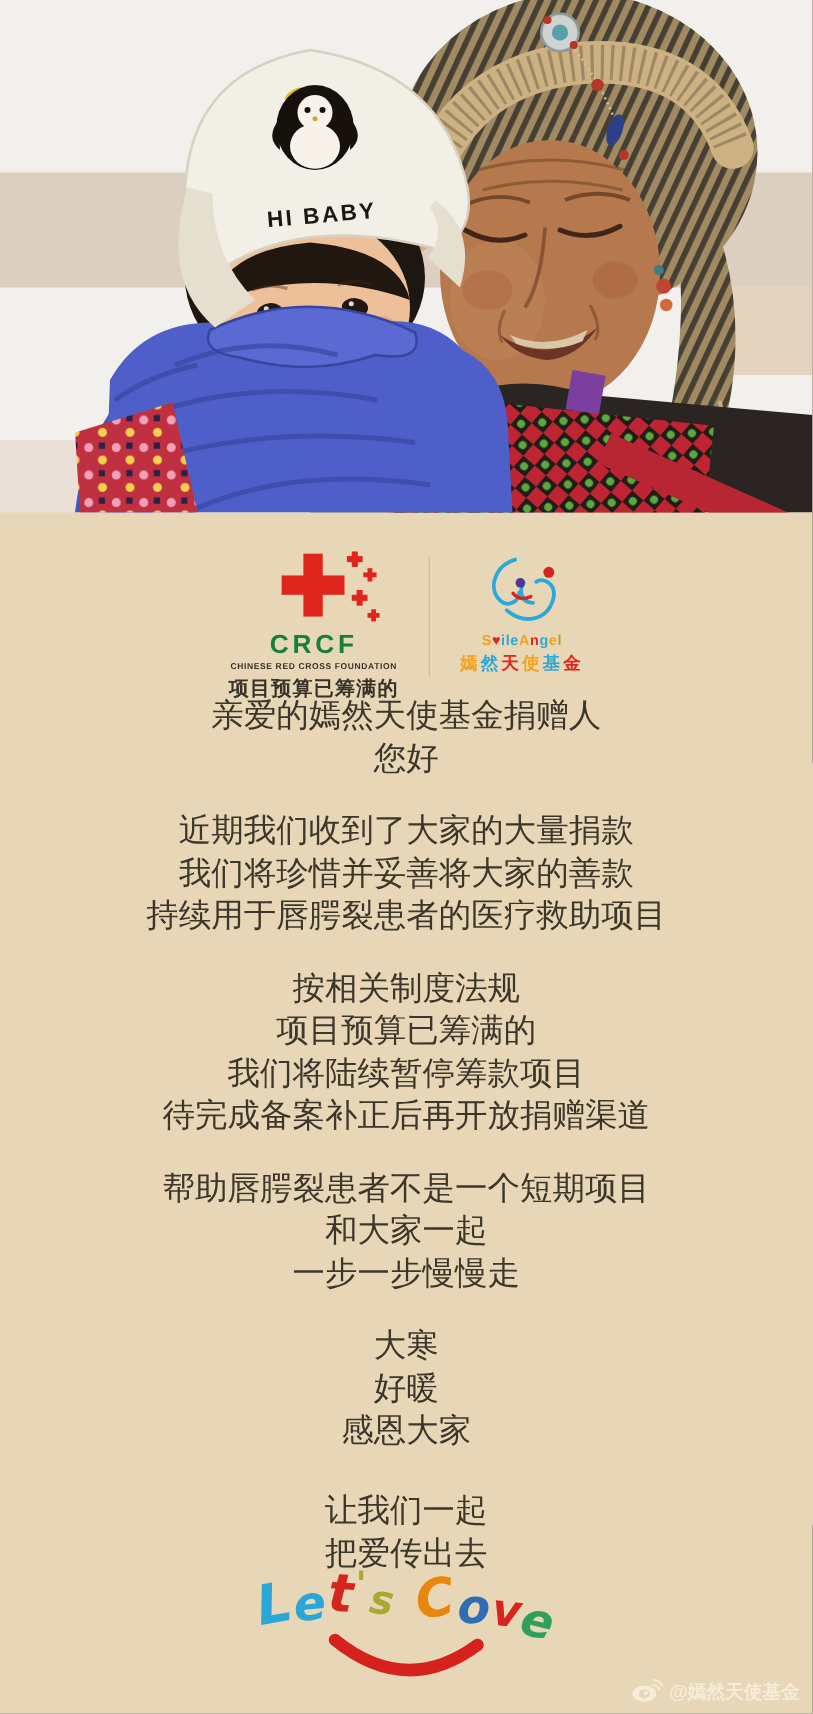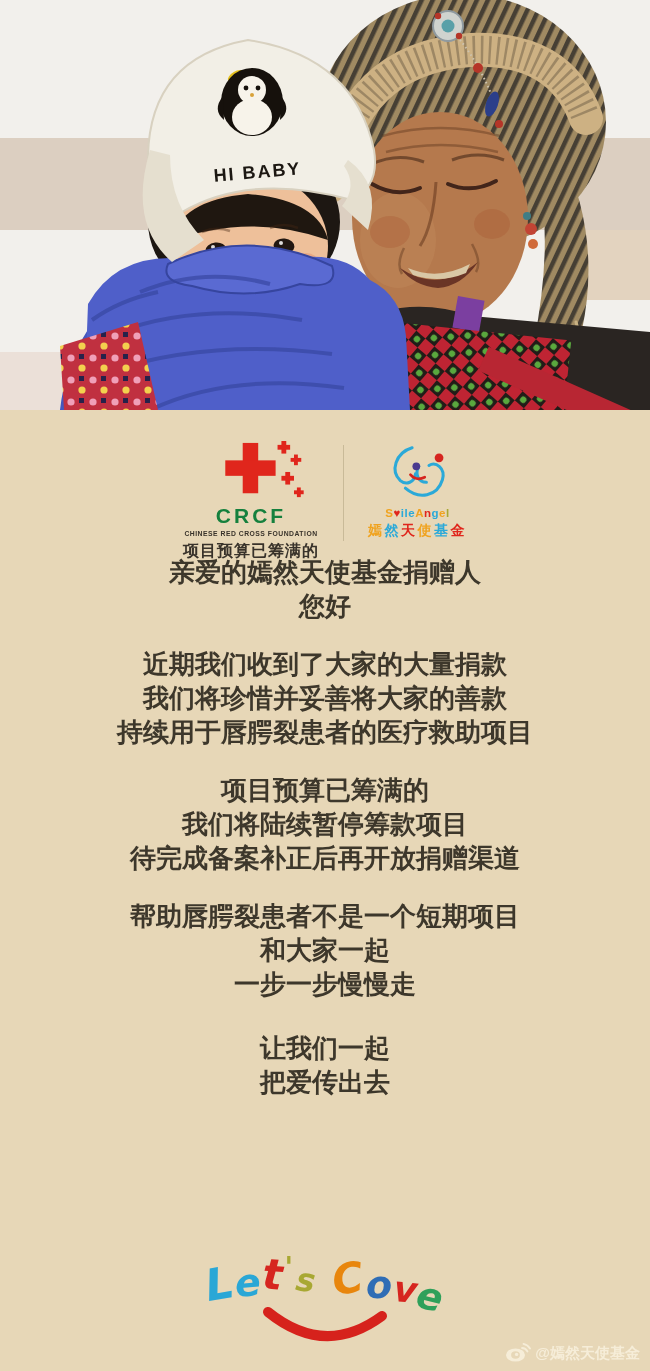--- a/index.html
+++ b/index.html
@@ -28,21 +28,21 @@
   .crcf-zh { font-weight:bold; font-size:16px; letter-spacing:1px; color:#38322a; margin-top:4px; }
   .brand-divider { width:1px; height:96px; background:#c9ba98; margin-top:4px; }
   .sa-word { font-family:"Liberation Sans", sans-serif; font-weight:bold; font-size:11.5px; letter-spacing:.5px; margin-top:2px; }
   .sa-word span { display:inline-block; }
   .sa-zh { font-weight:bold; font-size:14px; letter-spacing:2.5px; margin-top:3px; }
   .sa-zh span { display:inline-block; }
   
   .message {
     position:absolute; top:556px; left:0; right:0;
     text-align:center; color:#3d372b;
-    font-size:26px; font-weight:bold; line-height:34px;
+    font-size:26px; font-weight:normal; line-height:34px;
   }
   .para { margin-bottom:24px; }
   .para.last-gap { margin-top:30px; }
   
   .lets-love { position:absolute; top:1252px; left:0; right:0; text-align:center; }
   .ll-letters { display:flex; justify-content:center; align-items:flex-end; height:52px; }
   .ll-letters span {
     display:inline-block; font-family:"DejaVu Sans", sans-serif;
     font-style:italic; font-weight:bold; font-size:38px; line-height:1; margin:0 1px;
   }
@@ -266,28 +266,34 @@
     <div class="para">
       <div>亲爱的嫣然天使基金捐赠人</div>
       <div>您好</div>
     </div>
     <div class="para">
       <div>近期我们收到了大家的大量捐款</div>
       <div>我们将珍惜并妥善将大家的善款</div>
       <div>持续用于唇腭裂患者的医疗救助项目</div>
     </div>
     <div class="para">
+      <div>按相关制度法规</div>
       <div>项目预算已筹满的</div>
       <div>我们将陆续暂停筹款项目</div>
       <div>待完成备案补正后再开放捐赠渠道</div>
     </div>
     <div class="para">
       <div>帮助唇腭裂患者不是一个短期项目</div>
       <div>和大家一起</div>
       <div>一步一步慢慢走</div>
+    </div>
+    <div class="para">
+      <div>大寒</div>
+      <div>好暖</div>
+      <div>感恩大家</div>
     </div>
     <div class="para last-gap">
       <div>让我们一起</div>
       <div>把爱传出去</div>
     </div>
   </div>
 
   <div class="lets-love">
     <div class="ll-letters">
       <span style="color: rgb(42, 167, 214);">L</span>

